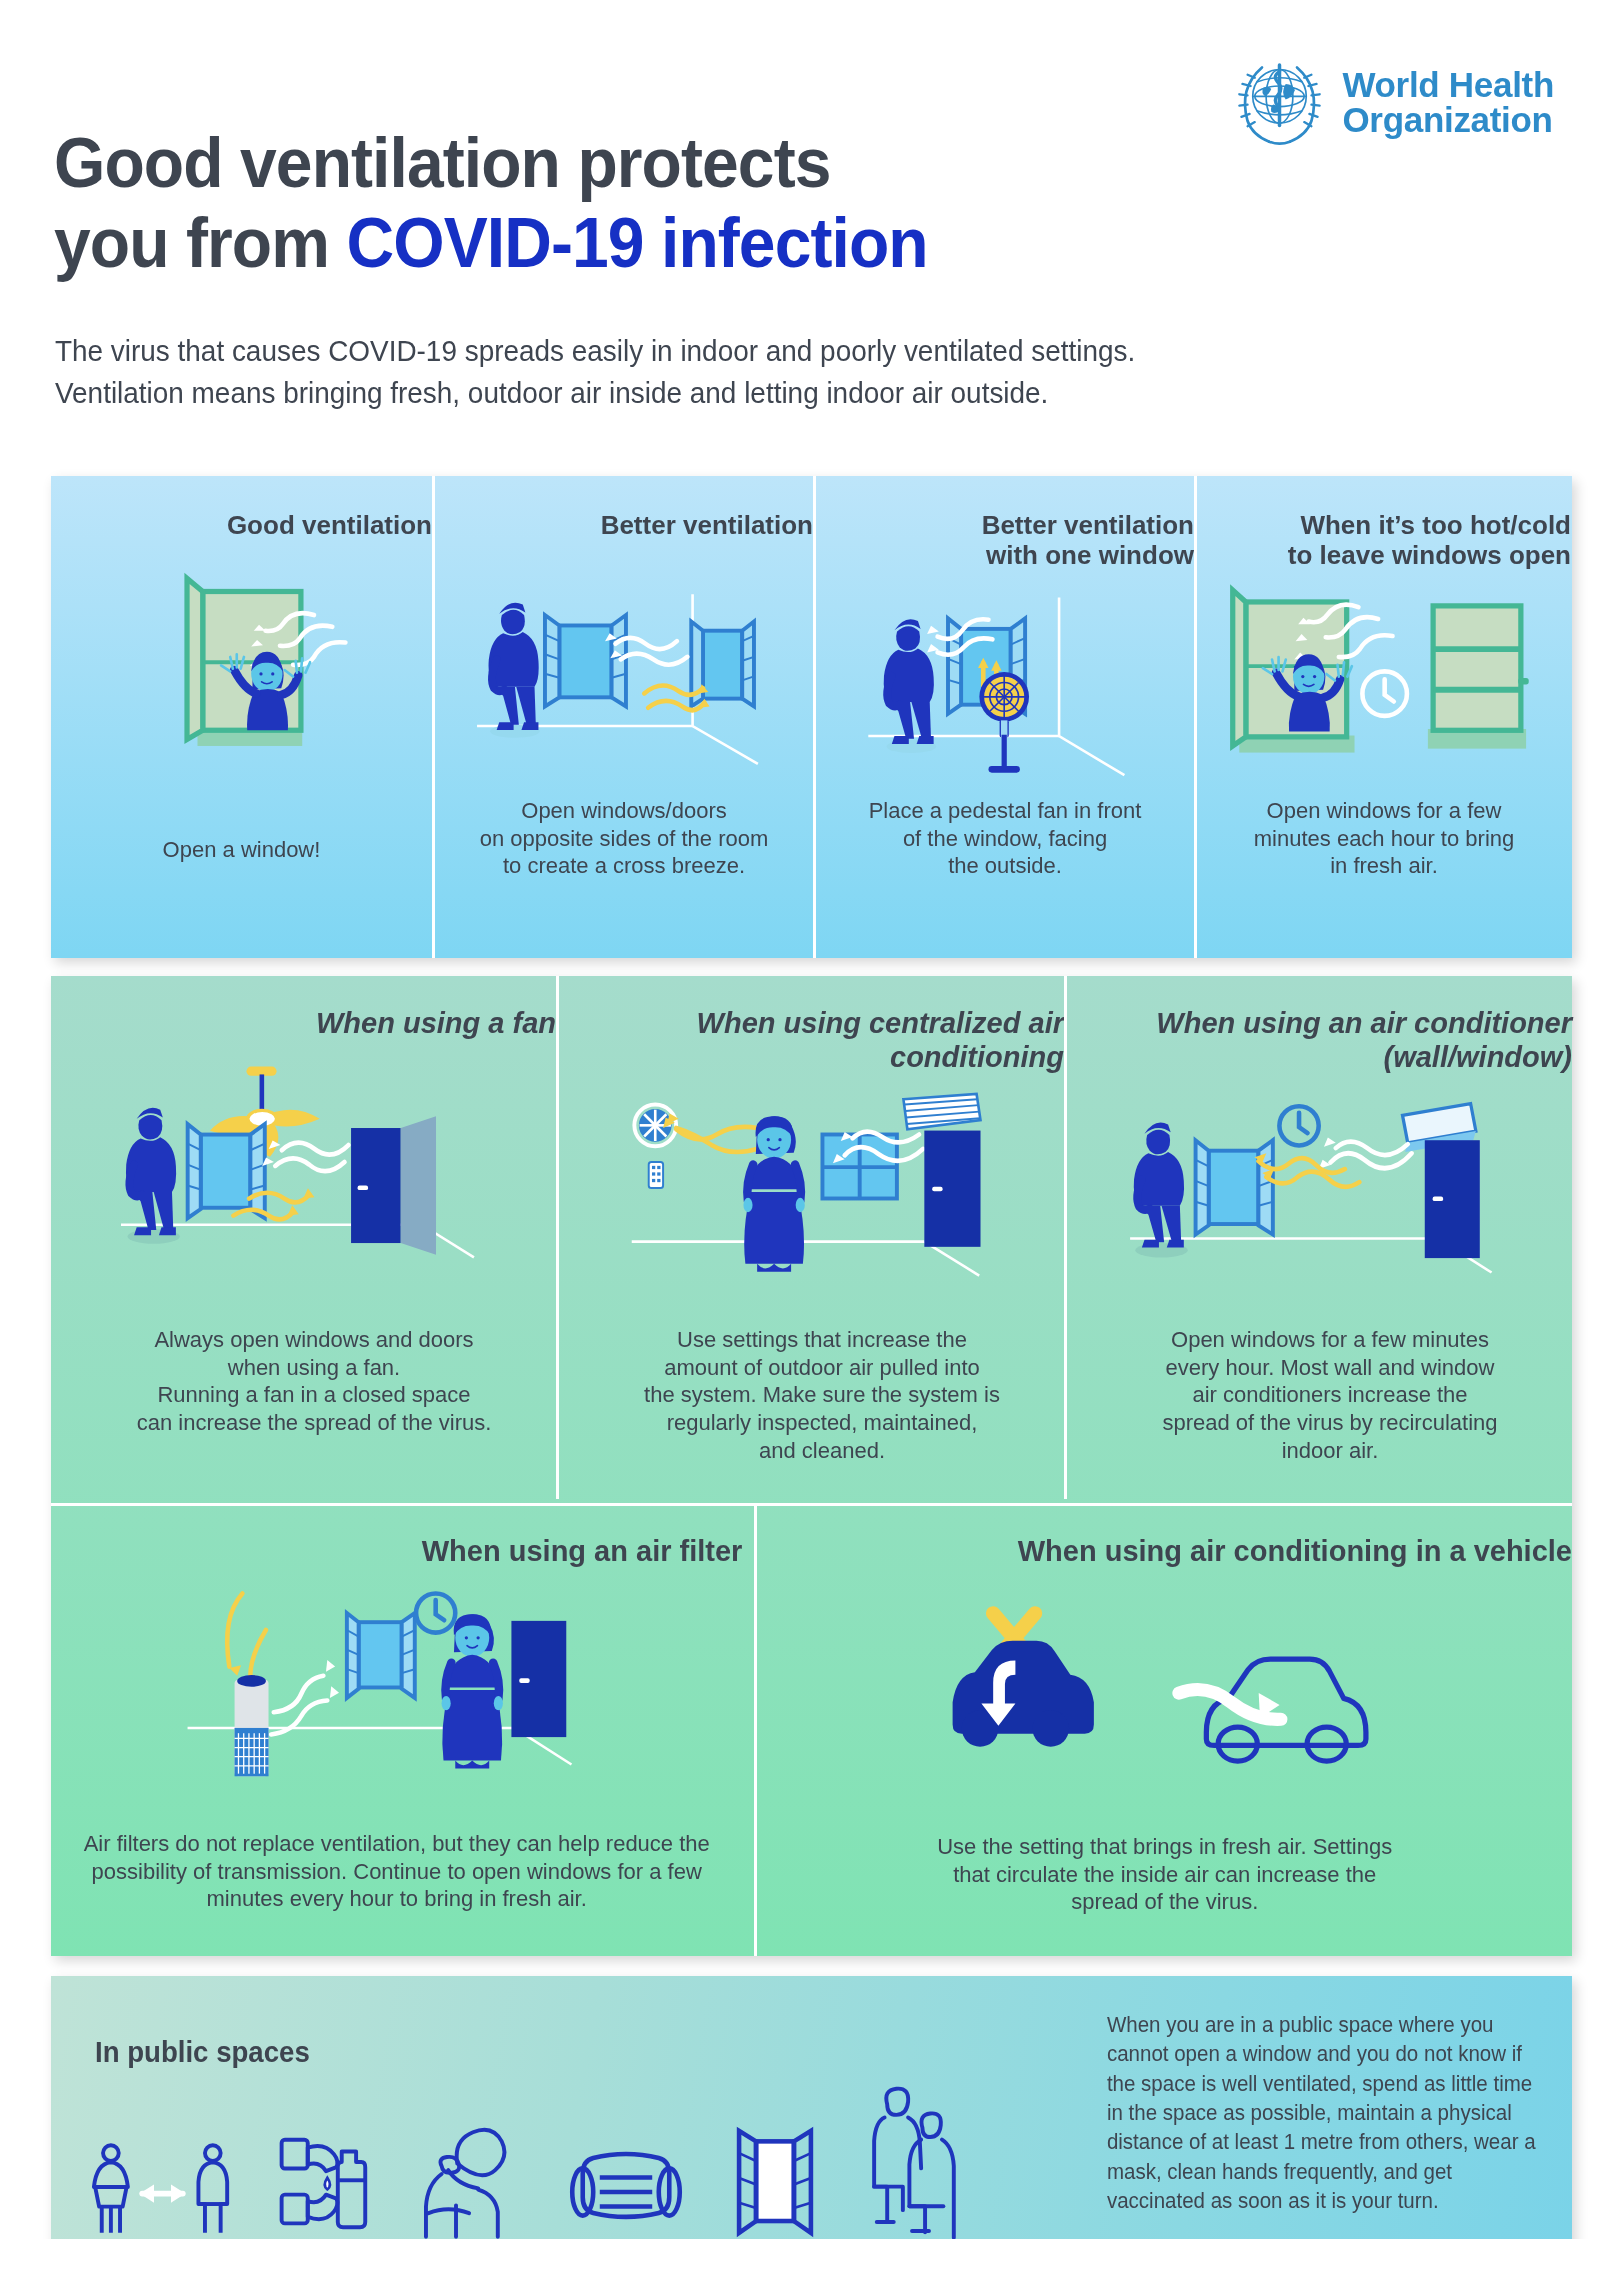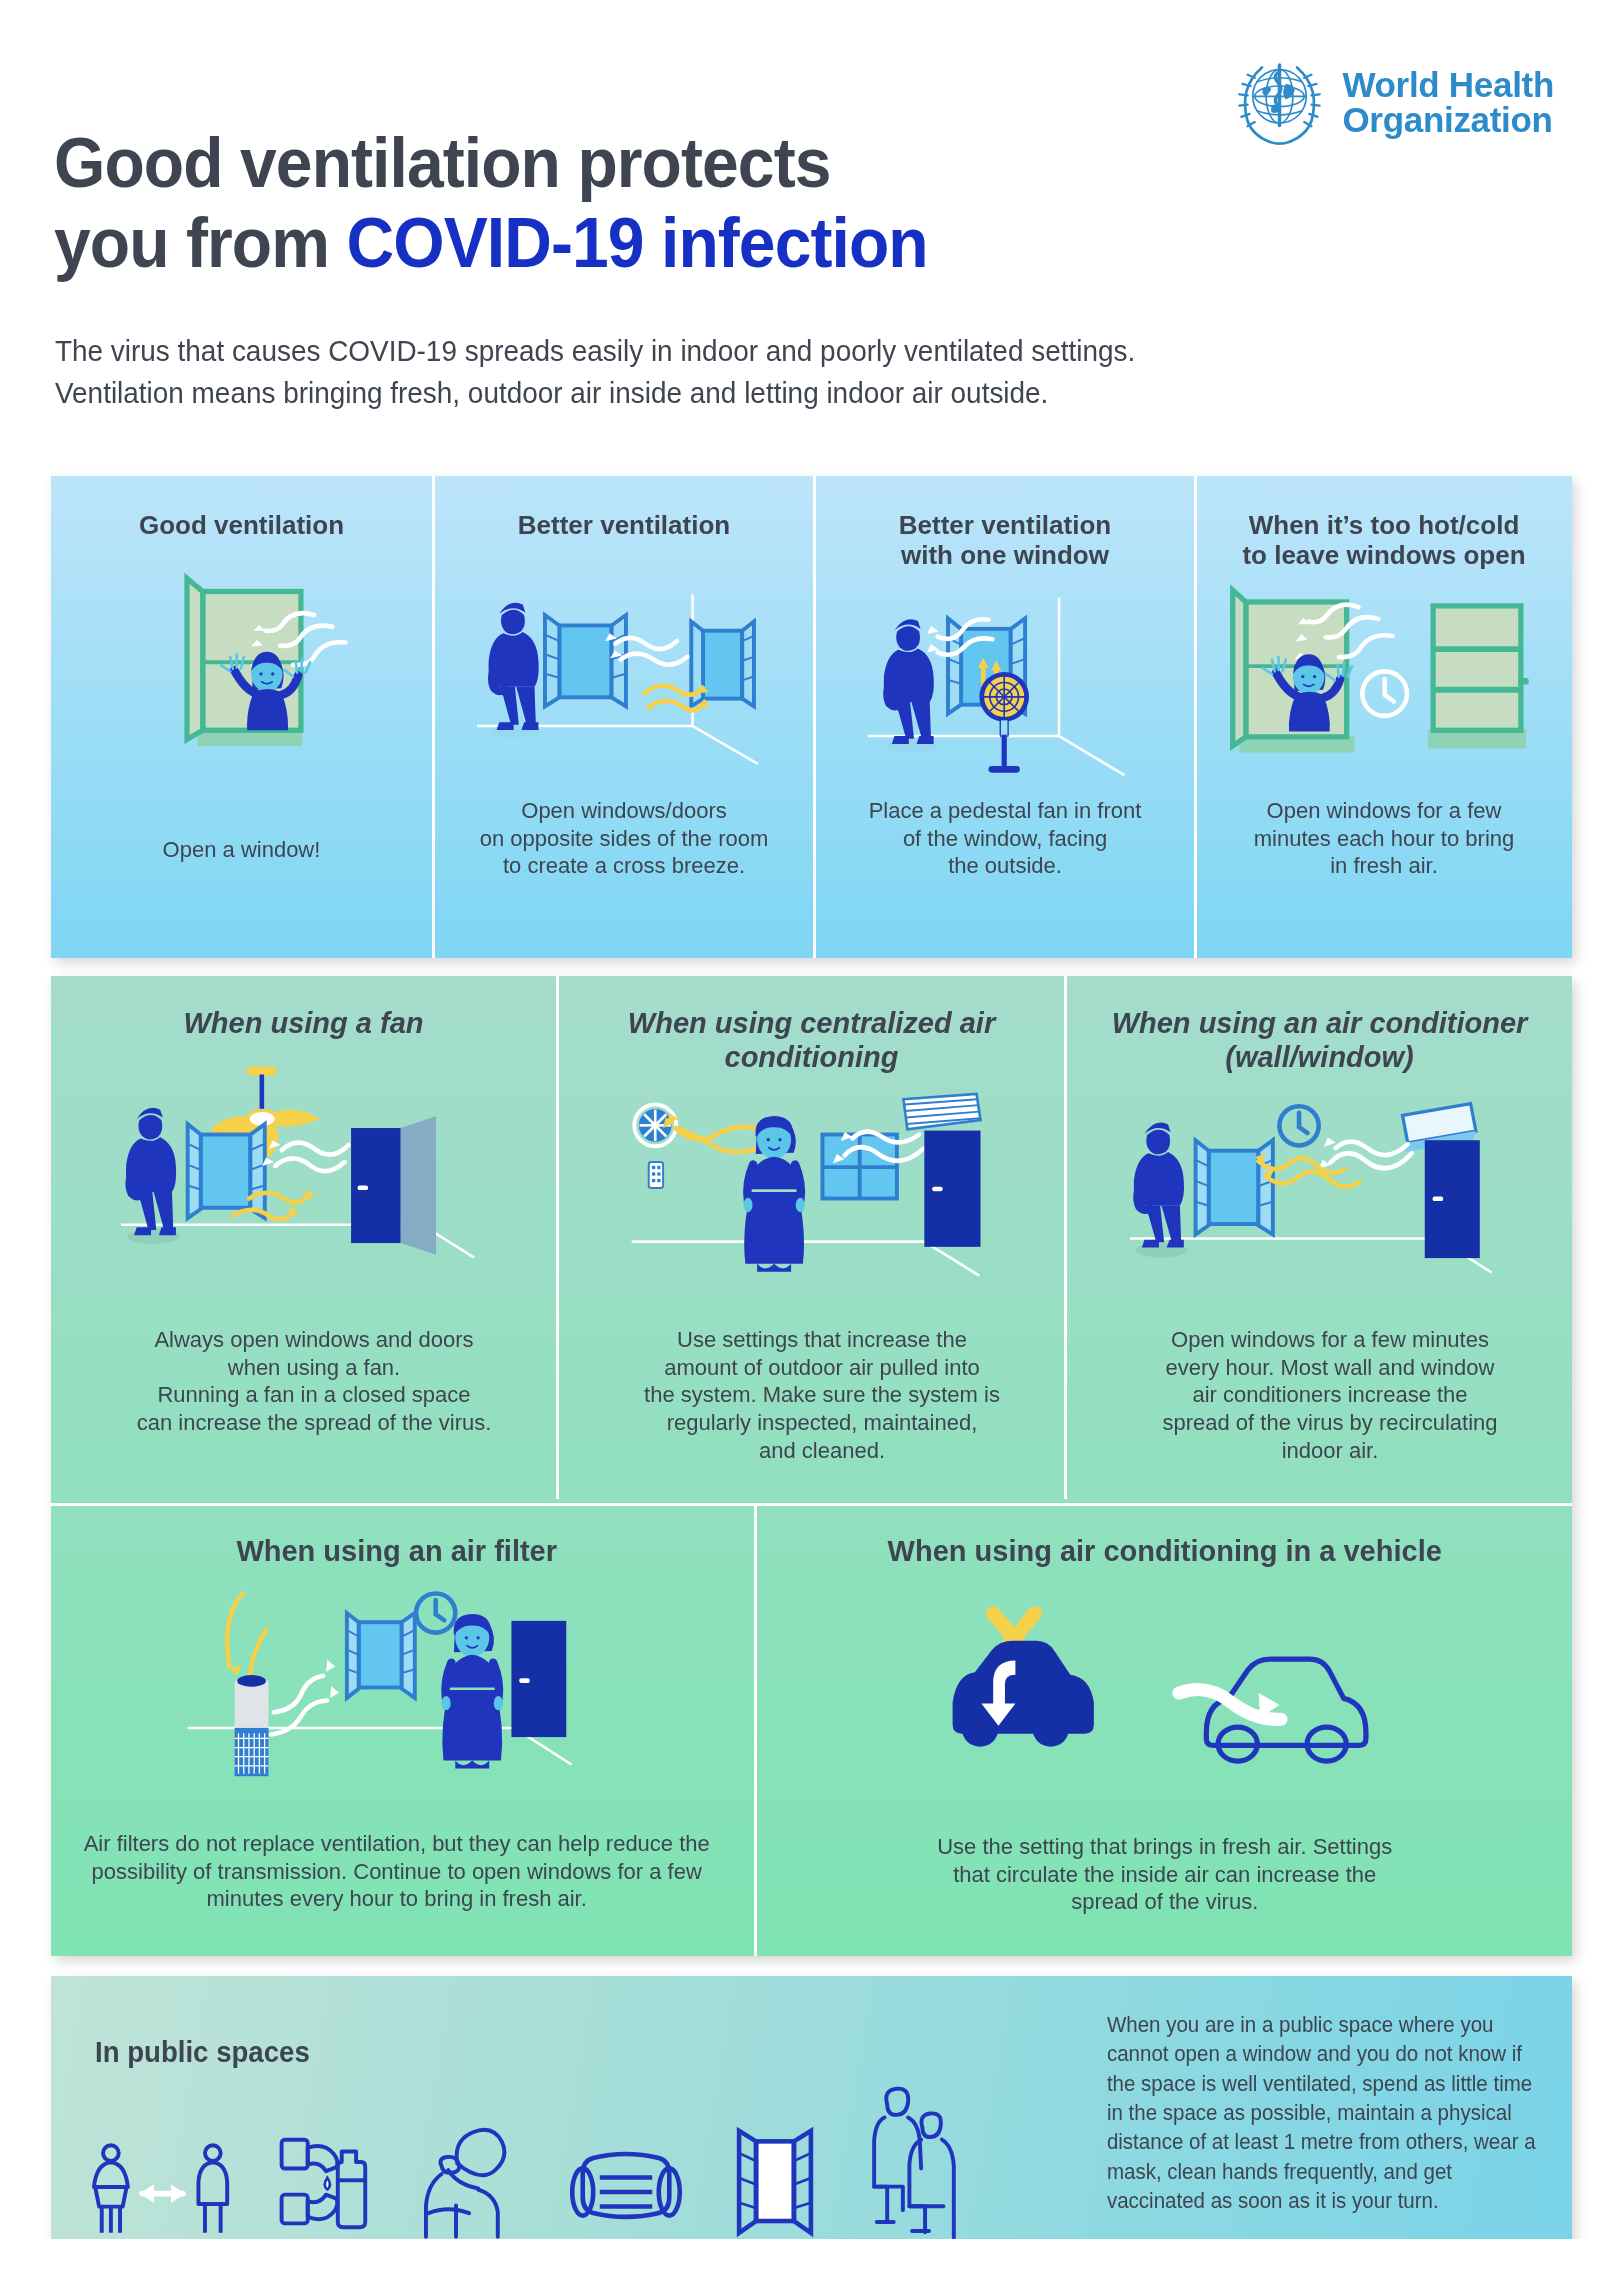--- a/index.html
+++ b/index.html
@@ -73,21 +73,21 @@
 
   .row { position: absolute; left: 0; width: 100%; display: flex; }
 
   .cell { position: relative; height: 100%; }
   .cell + .cell { border-left: 3.3px solid #ffffff; }
 
   .rowsplit { border-top: 3.3px solid #ffffff; }
 
   .cell-head {
     position: absolute; left: 0; right: 0;
-    text-align: center;
+    text-align: right;
     font-weight: bold;
     color: #3e4550;
     white-space: pre-line;
     line-height: 1.16;
   }
   .cell-cap {
     position: absolute; left: 0; right: 0;
     text-align: center;
     color: #3e4550;
     white-space: pre-line;

